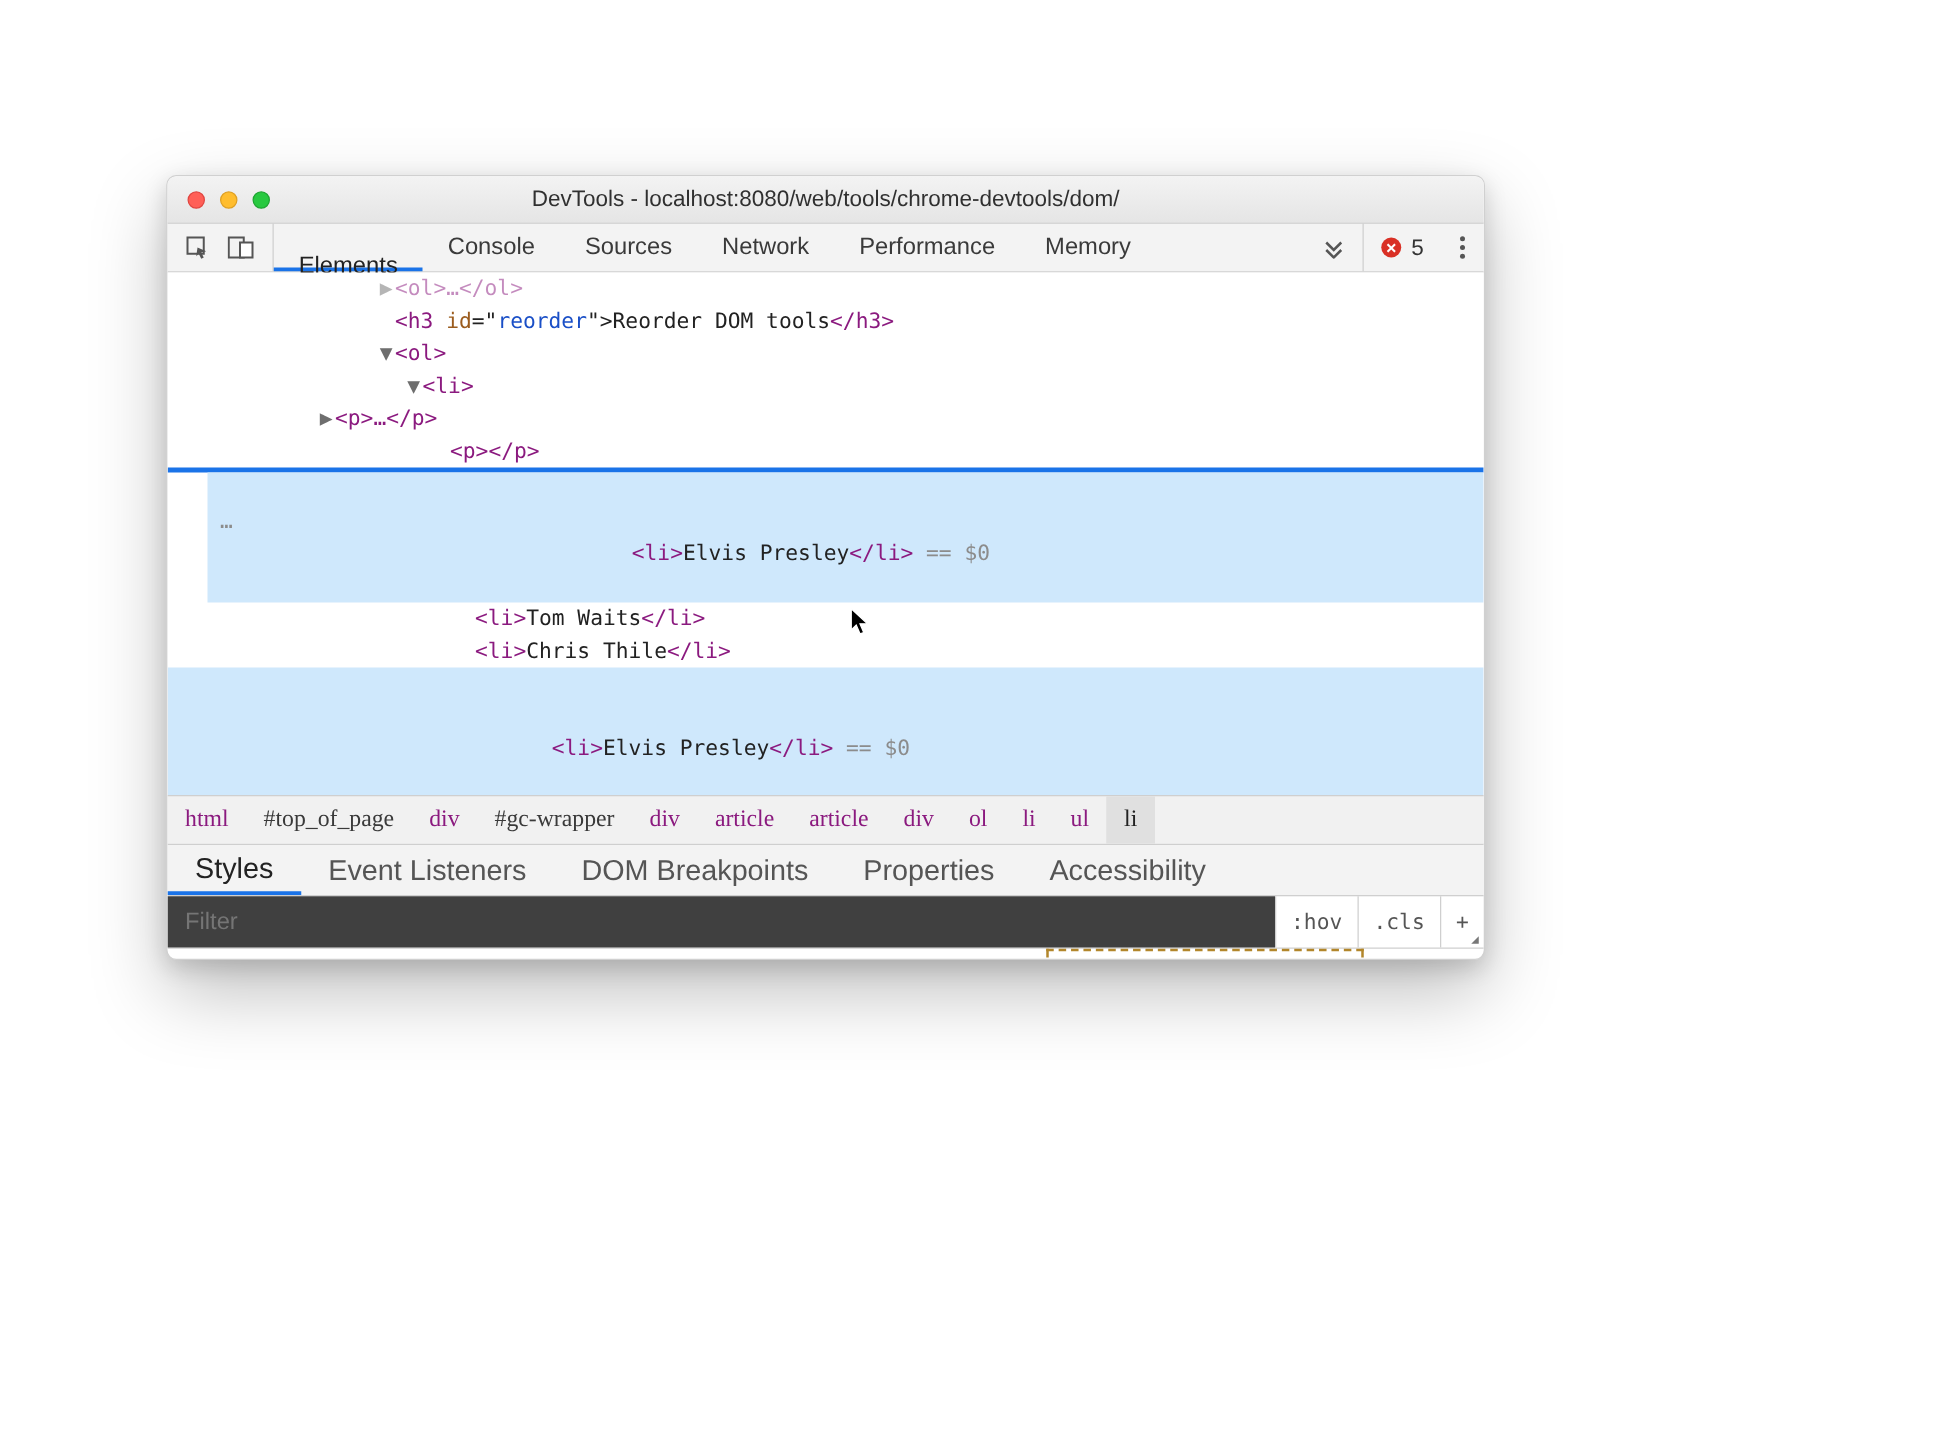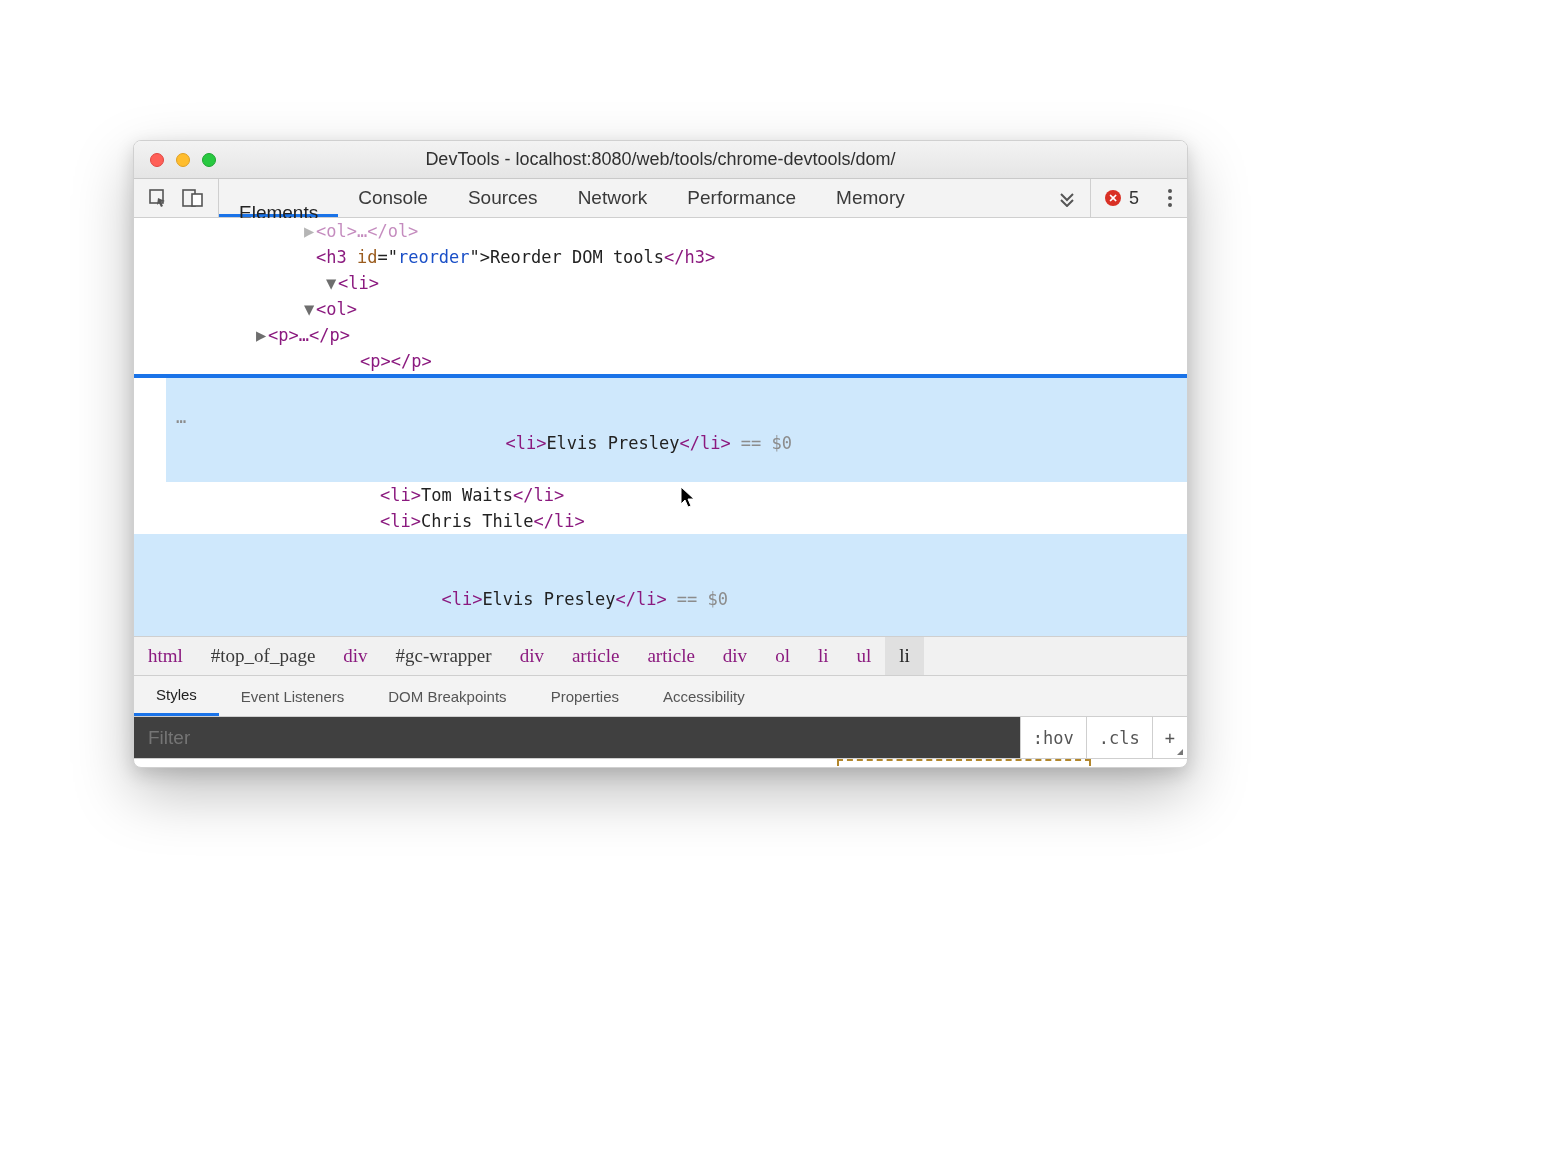--- a/index.html
+++ b/index.html
@@ -100,21 +100,21 @@
   }
   .crumb { padding:0 14px; color:#8b1a7f; cursor:pointer; height:100%; display:flex; align-items:center; }
   .crumb.special { color:#3a3a3a; }
   .crumb.sel { background:#e0e0e0; color:#222; }
 
   .subtabs {
     height: 42px; border-top:1px solid #cfcfcf;
     display:flex; align-items:stretch; background:#f3f3f3;
     border-bottom: 1px solid #cfcfcf;
   }
-  .subtab { padding:0 22px; display:flex; align-items:center; font-size:15px; color:#555; cursor:pointer; }
+  .subtab { padding:0 22px; display:flex; align-items:center; font-size:23px; color:#555; cursor:pointer; }
   .subtab.active { border-bottom:3px solid #1a73e8; color:#222; }
 
   .styles-toolbar {
     height: 42px; display:flex; align-items:stretch;
     border-bottom:1px solid #cfcfcf;
   }
   .filter-input {
     flex:1; border:none; outline:none;
     padding:0 14px; font-size:19px; color:#999;
     background:#404040;
@@ -184,22 +184,22 @@
           <circle cx="3" cy="3" r="2" fill="#555"></circle>
           <circle cx="3" cy="10" r="2" fill="#555"></circle>
           <circle cx="3" cy="17" r="2" fill="#555"></circle>
         </svg>
     </div>
   </div>
 
   <div class="dom-pane">
     <div class="line row" style="padding-left:168px; opacity:0.5"><span class="arrow">▶</span><span class="tagp">&lt;ol&gt;…&lt;/ol&gt;</span></div>
     <div class="line row" style="padding-left:182px"><span class="tagp">&lt;h3 </span><span class="attrn">id</span><span class="txt">="</span><span class="attrv">reorder</span><span class="txt">"&gt;</span><span class="txt">Reorder DOM tools</span><span class="tagp">&lt;/h3&gt;</span></div>
+    <div class="line row" style="padding-left:168px"><span class="arrow">▼</span><span class="tagp">&lt;ol&gt;</span></div>
     <div class="line row" style="padding-left:190px"><span class="arrow">▼</span><span class="tagp">&lt;li&gt;</span></div>
-    <div class="line row" style="padding-left:168px"><span class="arrow">▼</span><span class="tagp">&lt;ol&gt;</span></div>
     <div class="line row" style="padding-left:120px"><span class="arrow">▶</span><span class="tagp">&lt;p&gt;…&lt;/p&gt;</span></div>
     <div class="line row" style="padding-left:226px"><span class="tagp">&lt;p&gt;&lt;/p&gt;</span></div>
 
     <div class="drag-insert"></div>
     <div class="line row drag-ghost" style="padding-left:278px; margin-left:32px; position:relative">
       <span class="gutter-dots">…</span>
       <span class="tagp">&lt;li&gt;</span><span class="txt">Elvis Presley</span><span class="tagp">&lt;/li&gt;</span><span class="eq0"> == $0</span>
     </div>
 
     <div class="line row" style="padding-left:246px"><span class="tagp">&lt;li&gt;</span><span class="txt">Tom Waits</span><span class="tagp">&lt;/li&gt;</span></div>

